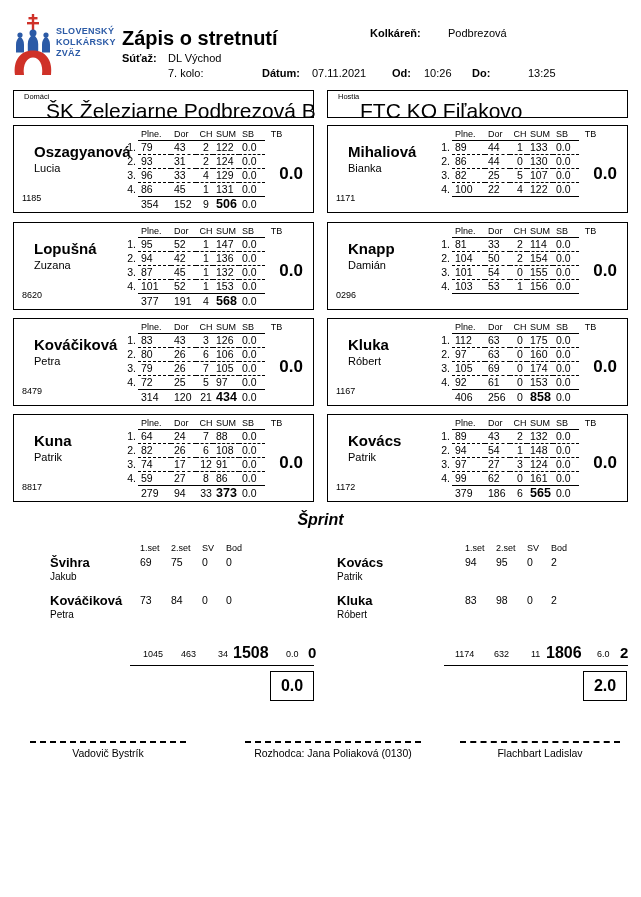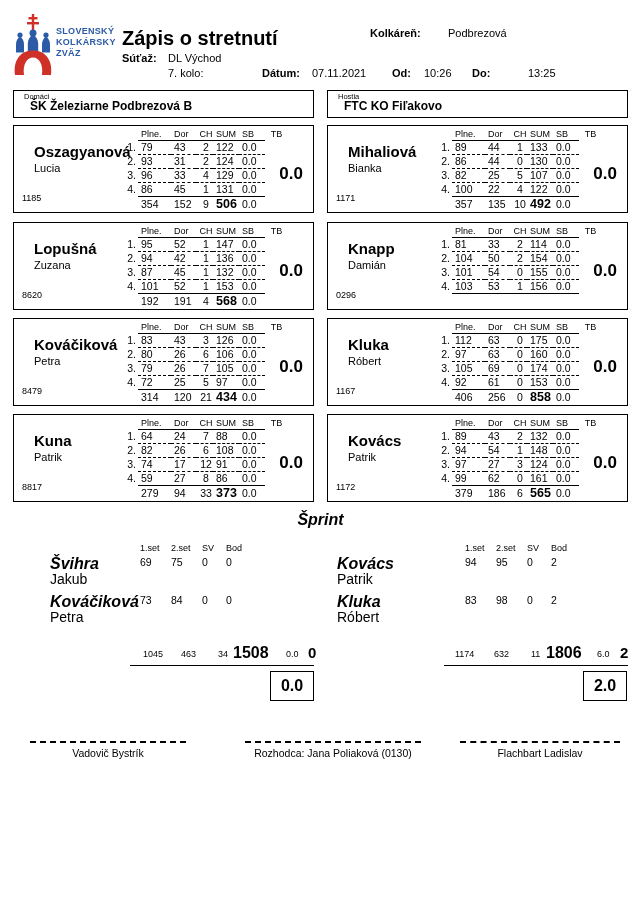--- a/index.html
+++ b/index.html
@@ -6,21 +6,21 @@
   body{width:641px;height:897px;position:relative;font-family:"Liberation Sans",sans-serif;color:#000;}
   .abs{position:absolute;}
   
   .title{font-size:20px;font-weight:bold;}
   .lbl{font-size:11px;font-weight:bold;}
   .val{font-size:11px;}
   .logo-text{font-size:9px;font-weight:bold;color:#2b5aa6;line-height:11px;letter-spacing:.3px;}
   
   .teambox{border:1px solid #000;width:301px;height:28px;box-sizing:border-box;}
   .role{position:absolute;left:10px;top:1px;font-size:7.5px;}
-  .tname{position:absolute;left:16px;top:8px;font-size:12px;font-weight:bold;white-space:nowrap;}
+  .tname{position:absolute;left:32px;top:8px;font-size:21px;font-weight:normal;white-space:nowrap;}
   
   .pblock{border:1px solid #000;width:301px;height:88px;box-sizing:border-box;position:absolute;}
   .pname{position:absolute;left:20px;top:17px;font-size:15px;font-weight:bold;white-space:nowrap;}
   .pfirst{position:absolute;left:20px;top:36px;font-size:11px;}
   .preg{position:absolute;left:8px;top:67px;font-size:9px;}
   .tbval{position:absolute;right:10px;top:38px;font-size:17px;font-weight:bold;}
   table.ptable{position:absolute;left:90px;top:2px;border-collapse:collapse;font-size:10.5px;margin-left:16px;}
   table.ptable td{padding:0 0 0 3px;height:13px;line-height:13px;white-space:nowrap;}
   table.ptable tr.hd td{font-size:9px;height:12px;line-height:12px;}
   table.ptable td.cn{width:16px;text-align:right;padding:0 2px 0 0;}
@@ -33,22 +33,22 @@
   table.ptable td.lb{border-bottom:1px solid #000;}
   table.ptable td.db{border-bottom:1px dashed #000;}
   table.ptable tr.tot td{height:14px;line-height:14px;}
   table.ptable tr.tot td.sum{font-weight:bold;font-size:12.5px;}
   
   .sprint-title{left:0;top:511px;width:641px;text-align:center;font-size:16px;font-weight:bold;font-style:italic;}
   .sp-hdr span,.sp-vals span{position:absolute;top:0;}
   .sp-hdr{font-size:9px;height:12px;}
   .sp-vals{font-size:10.5px;height:13px;}
   .spc1{left:0;} .spc2{left:31px;} .spc3{left:62px;} .spc4{left:86px;}
-  .sp-sname{font-size:16px;font-weight:bold;white-space:nowrap;font-style:italic;}
-  .sp-fname{font-size:14px;text-align:center;}
+  .sp-sname{font-size:13px;font-weight:bold;white-space:nowrap;}
+  .sp-fname{font-size:10px;text-align:center;}
   
   .tt-small{font-size:9px;}
   .tt-big{font-size:16px;font-weight:bold;}
   .tt-pts{font-size:15px;font-weight:bold;}
   .tot-rule{border-top:1.5px solid #000;width:184px;height:0;}
   .final-box{border:1.5px solid #000;width:44px;height:30px;box-sizing:border-box;text-align:center;line-height:27px;font-size:16px;font-weight:bold;}
   
   .sig{text-align:center;}
   .sig-rule{border-top:2px dashed #000;height:0;margin-bottom:4px;}
   .sig-name{font-size:10.5px;}
@@ -214,29 +214,20 @@
         </tr>
         <tr>
           <td class="cn">4.</td>
           <td class="cplne lb">100</td>
           <td class="cdor lb">22</td>
           <td class="cch lb">4</td>
           <td class="csum lb">122</td>
           <td class="csb lb">0.0</td>
           <td class="ctb"></td>
         </tr>
-        <tr class="tot">
-          <td class="cn"></td>
-          <td class="cplne">357</td>
-          <td class="cdor">135</td>
-          <td class="cch">10</td>
-          <td class="csum sum">492</td>
-          <td class="csb">0.0</td>
-          <td class="ctb"></td>
-        </tr>
       </tbody>
     </table>
   </div>
 <div class="pblock" style="left:13px;top:222px;">
     <div class="pname">Lopušná</div>
     <div class="pfirst">Zuzana</div>
     <div class="preg">8620</div>
     <div class="tbval">0.0</div>
     <table class="ptable">
       <tbody>
@@ -280,21 +271,21 @@
           <td class="cn">4.</td>
           <td class="cplne lb">101</td>
           <td class="cdor lb">52</td>
           <td class="cch lb">1</td>
           <td class="csum lb">153</td>
           <td class="csb lb">0.0</td>
           <td class="ctb"></td>
         </tr>
         <tr class="tot">
           <td class="cn"></td>
-          <td class="cplne">192</td>
+          <td class="cplne">377</td>
           <td class="cdor">191</td>
           <td class="cch">4</td>
           <td class="csum sum">568</td>
           <td class="csb">0.0</td>
           <td class="ctb"></td>
         </tr>
       </tbody>
     </table>
   </div>
 <div class="pblock" style="left:327px;top:222px;">

